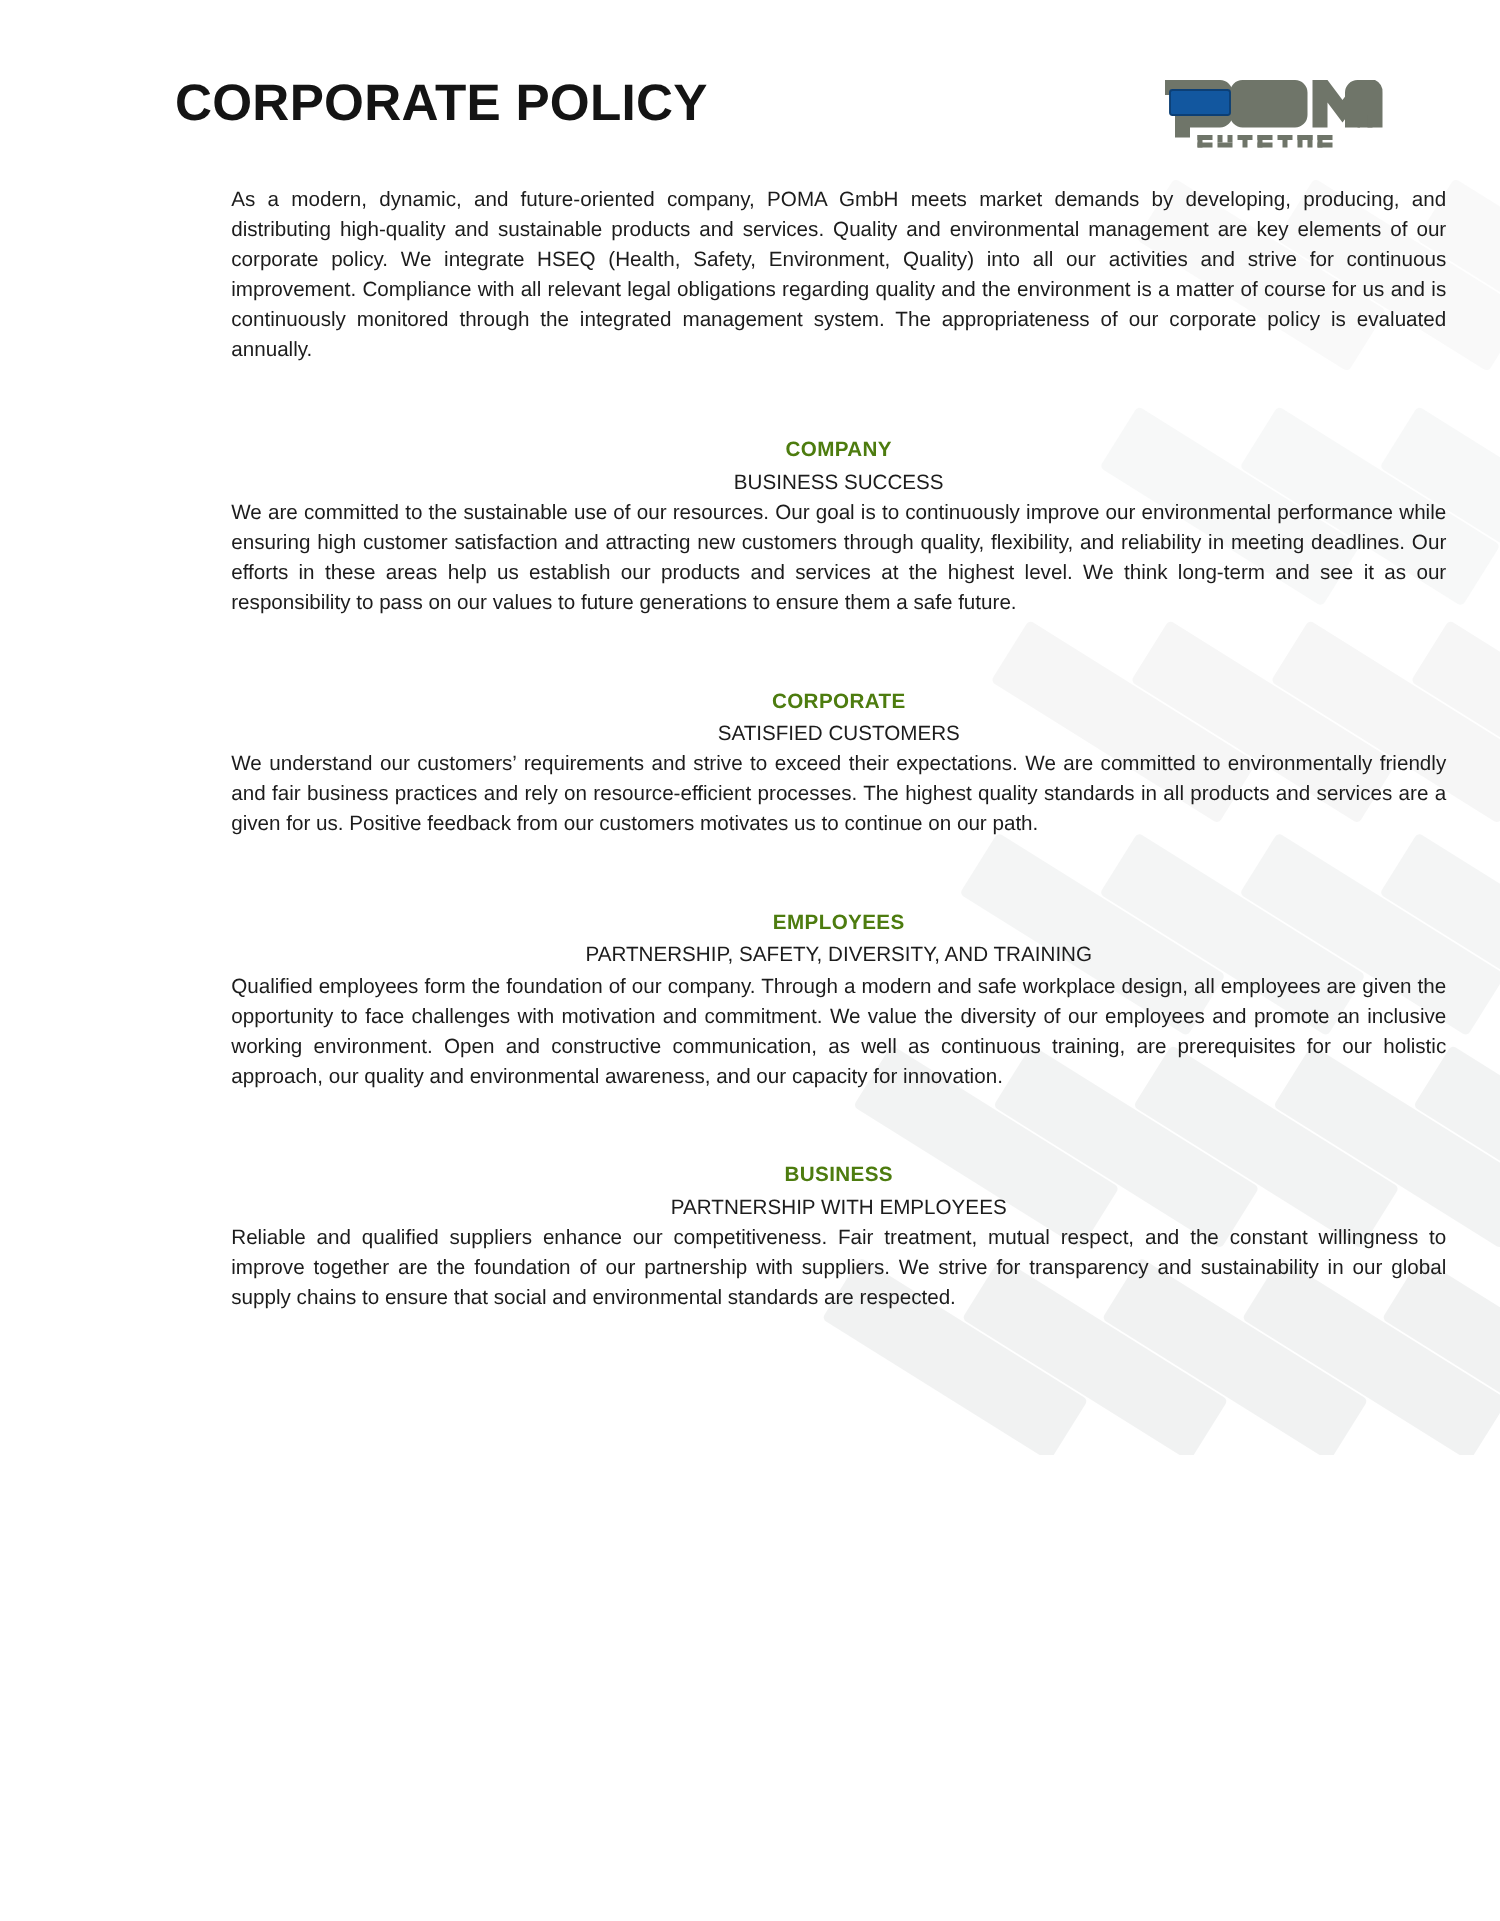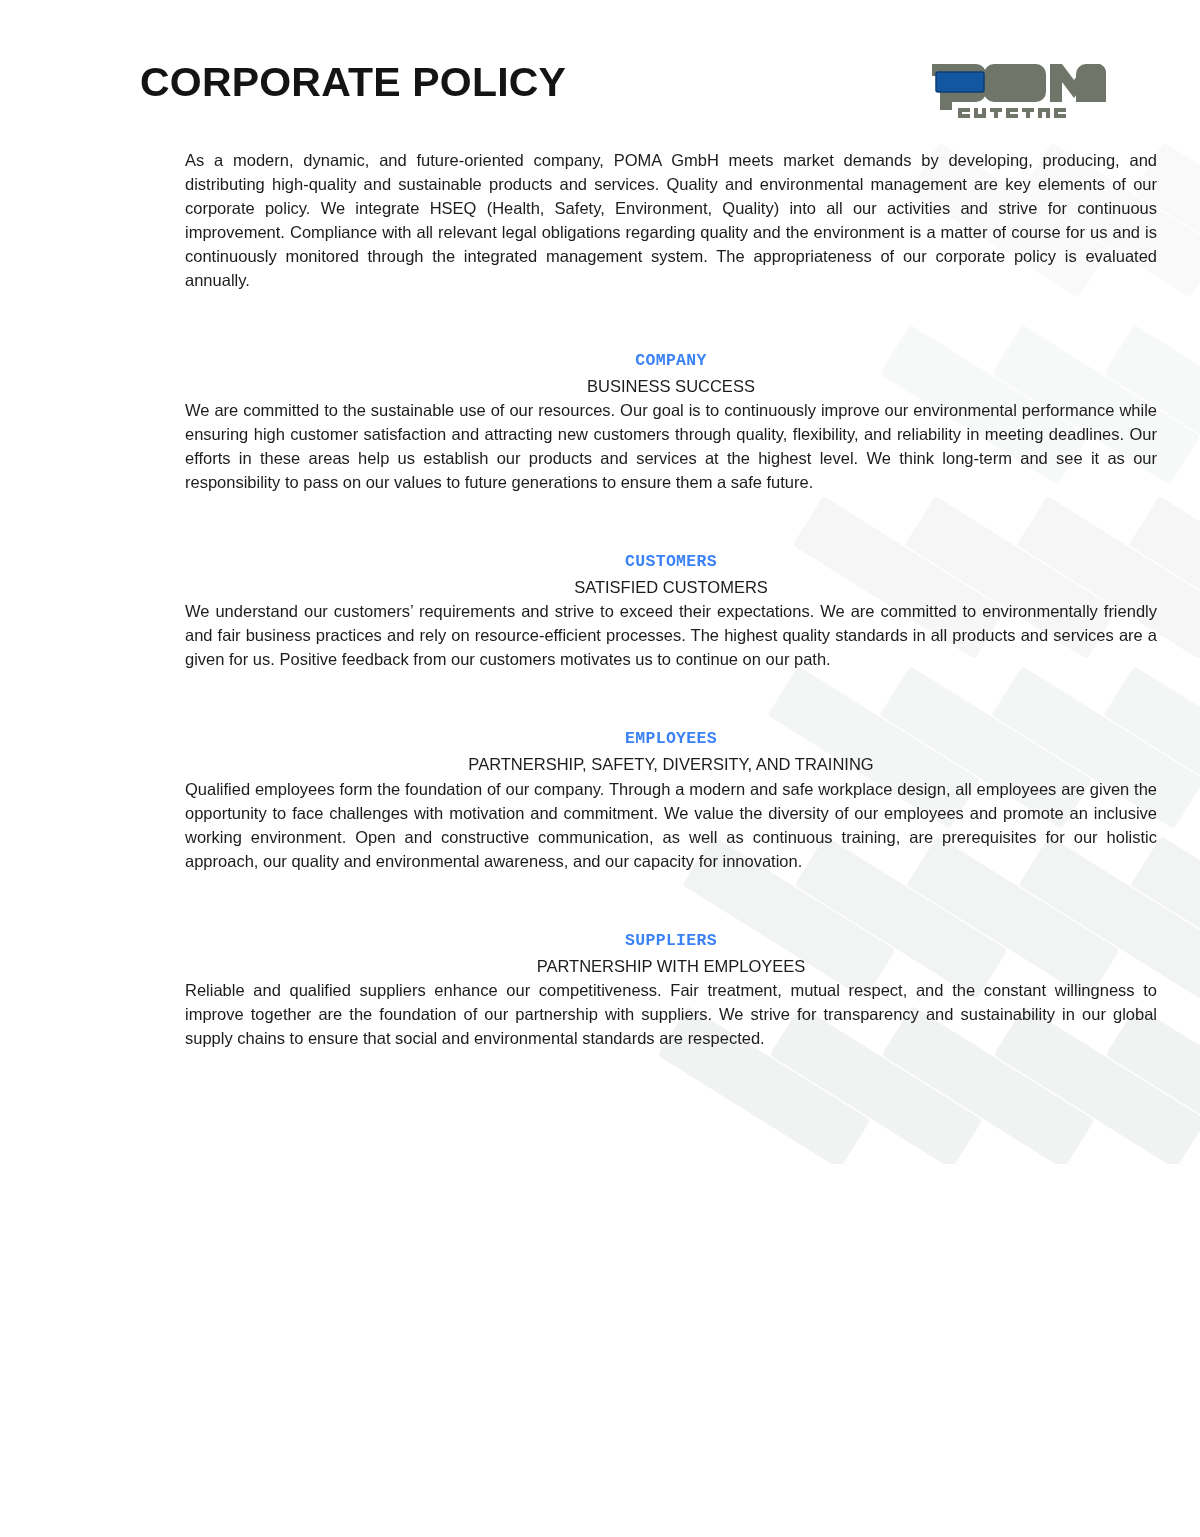--- a/index.html
+++ b/index.html
@@ -88,22 +88,21 @@
     text-justify: inter-word;
   }
   p.body.intro { }
   .section { margin-top: 0; }
   .sec-head {
     text-align: center;
     font-size: 16.5px;
     font-weight: bold;
     letter-spacing: 0.3px;
     margin: 0;
-    color: #3b82f6;
-    font-family: Liberation Mono, monospace;
+    color: #4d7c0f;
   }
   .sub {
     text-align: center;
     margin: 0;
   }
   .gap-lg { height: 58px; }
   .gap-sm { height: 4px; }
 
   
   .sigblock {
@@ -268,39 +267,39 @@
     <div class="section">
       <div class="sec-head">COMPANY</div>
       <div class="gap-sm"></div>
       <div class="sub">BUSINESS SUCCESS</div>
       <p class="body">We are committed to the sustainable use of our resources. Our goal is to continuously improve our environmental performance while ensuring high customer satisfaction and attracting new customers through quality, flexibility, and reliability in meeting deadlines. Our efforts in these areas help us establish our products and services at the highest level. We think long-term and see it as our responsibility to pass on our values to future generations to ensure them a safe future.</p>
     </div>
 
     <div class="gap-lg"></div>
 
     <div class="section">
-      <div class="sec-head">CUSTOMERS</div>
+      <div class="sec-head">CORPORATE</div>
       <div class="gap-sm"></div>
       <div class="sub">SATISFIED CUSTOMERS</div>
       <p class="body">We understand our customers’ requirements and strive to exceed their expectations. We are committed to environmentally friendly and fair business practices and rely on resource-efficient processes. The highest quality standards in all products and services are a given for us. Positive feedback from our customers motivates us to continue on our path.</p>
     </div>
 
     <div class="gap-lg"></div>
 
     <div class="section">
       <div class="sec-head">EMPLOYEES</div>
       <div class="gap-sm"></div>
       <div class="sub">PARTNERSHIP, SAFETY, DIVERSITY, AND TRAINING</div>
       <p class="body">Qualified employees form the foundation of our company. Through a modern and safe workplace design, all employees are given the opportunity to face challenges with motivation and commitment. We value the diversity of our employees and promote an inclusive working environment. Open and constructive communication, as well as continuous training, are prerequisites for our holistic approach, our quality and environmental awareness, and our capacity for innovation.</p>
     </div>
 
     <div class="gap-lg"></div>
 
     <div class="section">
-      <div class="sec-head">SUPPLIERS</div>
+      <div class="sec-head">BUSINESS</div>
       <div class="gap-sm"></div>
       <div class="sub">PARTNERSHIP WITH EMPLOYEES</div>
       <p class="body">Reliable and qualified suppliers enhance our competitiveness. Fair treatment, mutual respect, and the constant willingness to improve together are the foundation of our partnership with suppliers. We strive for transparency and sustainability in our global supply chains to ensure that social and environmental standards are respected.</p>
     </div>
 
   </div>
 
   <div class="sigblock">
     <div class="sig-area">
       <div class="hand-date">10.01.25</div>

